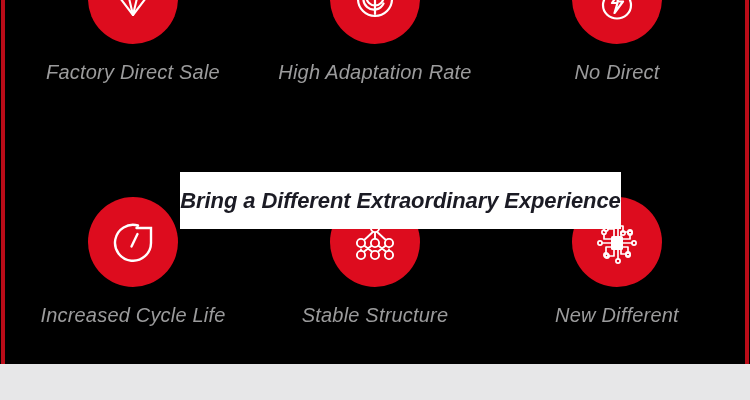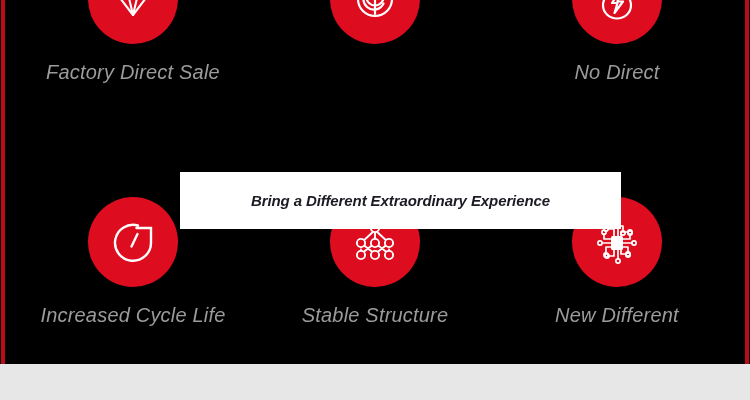--- a/index.html
+++ b/index.html
@@ -80,21 +80,21 @@
     left: 180px;
     top: 172px;
     width: 441px;
     height: 57px;
     background: #ffffff;
     display: flex;
     align-items: center;
     justify-content: center;
   }
   .banner-text {
-    font-size: 15px;
+    font-size: 22px;
     font-weight: bold;
     color: #1b1b24;
     letter-spacing: -0.1px;
     white-space: nowrap;
   }
 </style>
 </head>
 <body>
 
 <div class="poster">
@@ -125,20 +125,21 @@
           <svg width="52" height="52" viewBox="0 0 52 52" fill="none" stroke="#ffffff" stroke-width="2.2" stroke-linecap="round">
             <circle cx="26" cy="26" r="17"></circle>
             <path d="M26 7 L26 41"></path>
             <path d="M9 24 L45 24"></path>
             <circle cx="26" cy="24" r="8.5"></circle>
             <path d="M18 32 A11 11 0 1 0 18 32 Z" stroke="none"></path>
             <path d="M34.5 30.5 A10.5 10.5 0 1 1 19 17.5"></path>
           </svg>
         </span>
       </div>
+      <div class="feature-label">High Adaptation Rate</div>
     </div>
 
     <div class="feature row1 col3">
       <div class="badge">
         <span>
           <svg width="52" height="52" viewBox="0 0 52 52" fill="none" stroke="#ffffff" stroke-width="2.2" stroke-linejoin="round" stroke-linecap="round">
             <path d="M26 7 C26 7 12 23 12 32 C12 40 18.5 45.5 26 45.5 C33.5 45.5 40 40 40 32 C40 23 26 7 26 7 Z"></path>
             <path d="M28.5 19 L21 30 L26.5 30 L23.5 40 L32 28.5 L26.5 28.5 Z"></path>
           </svg>
         </span>

